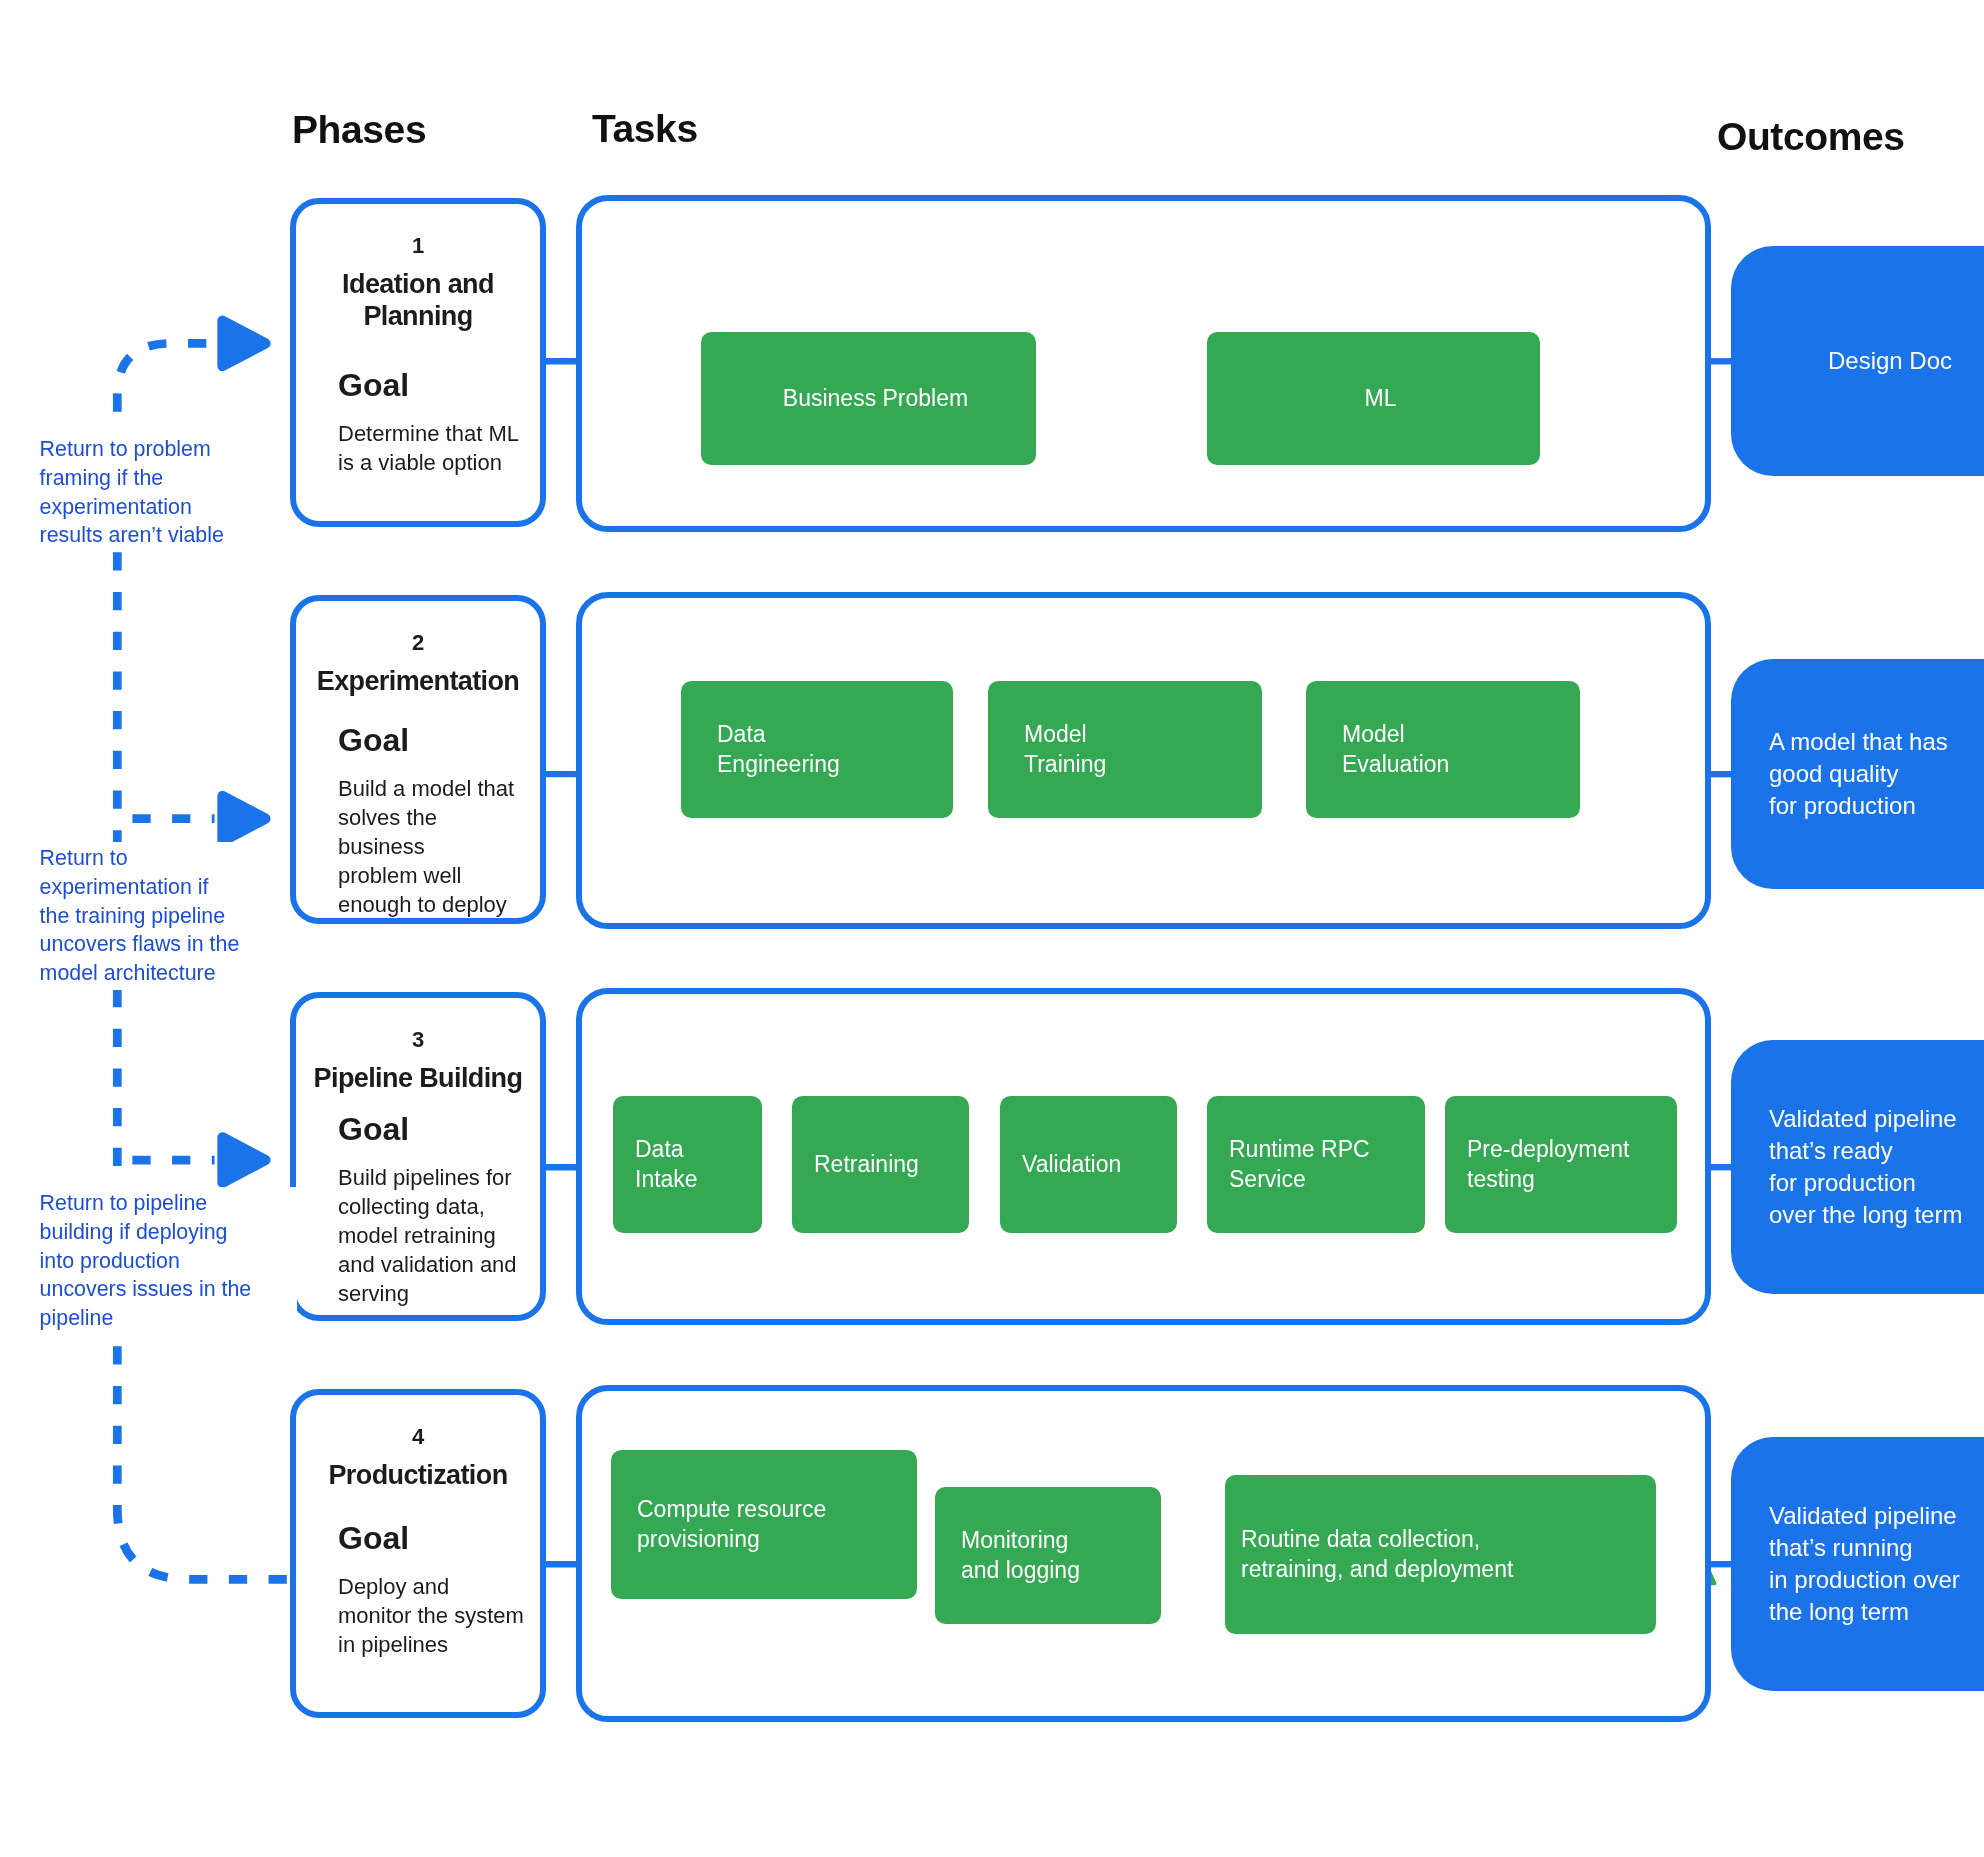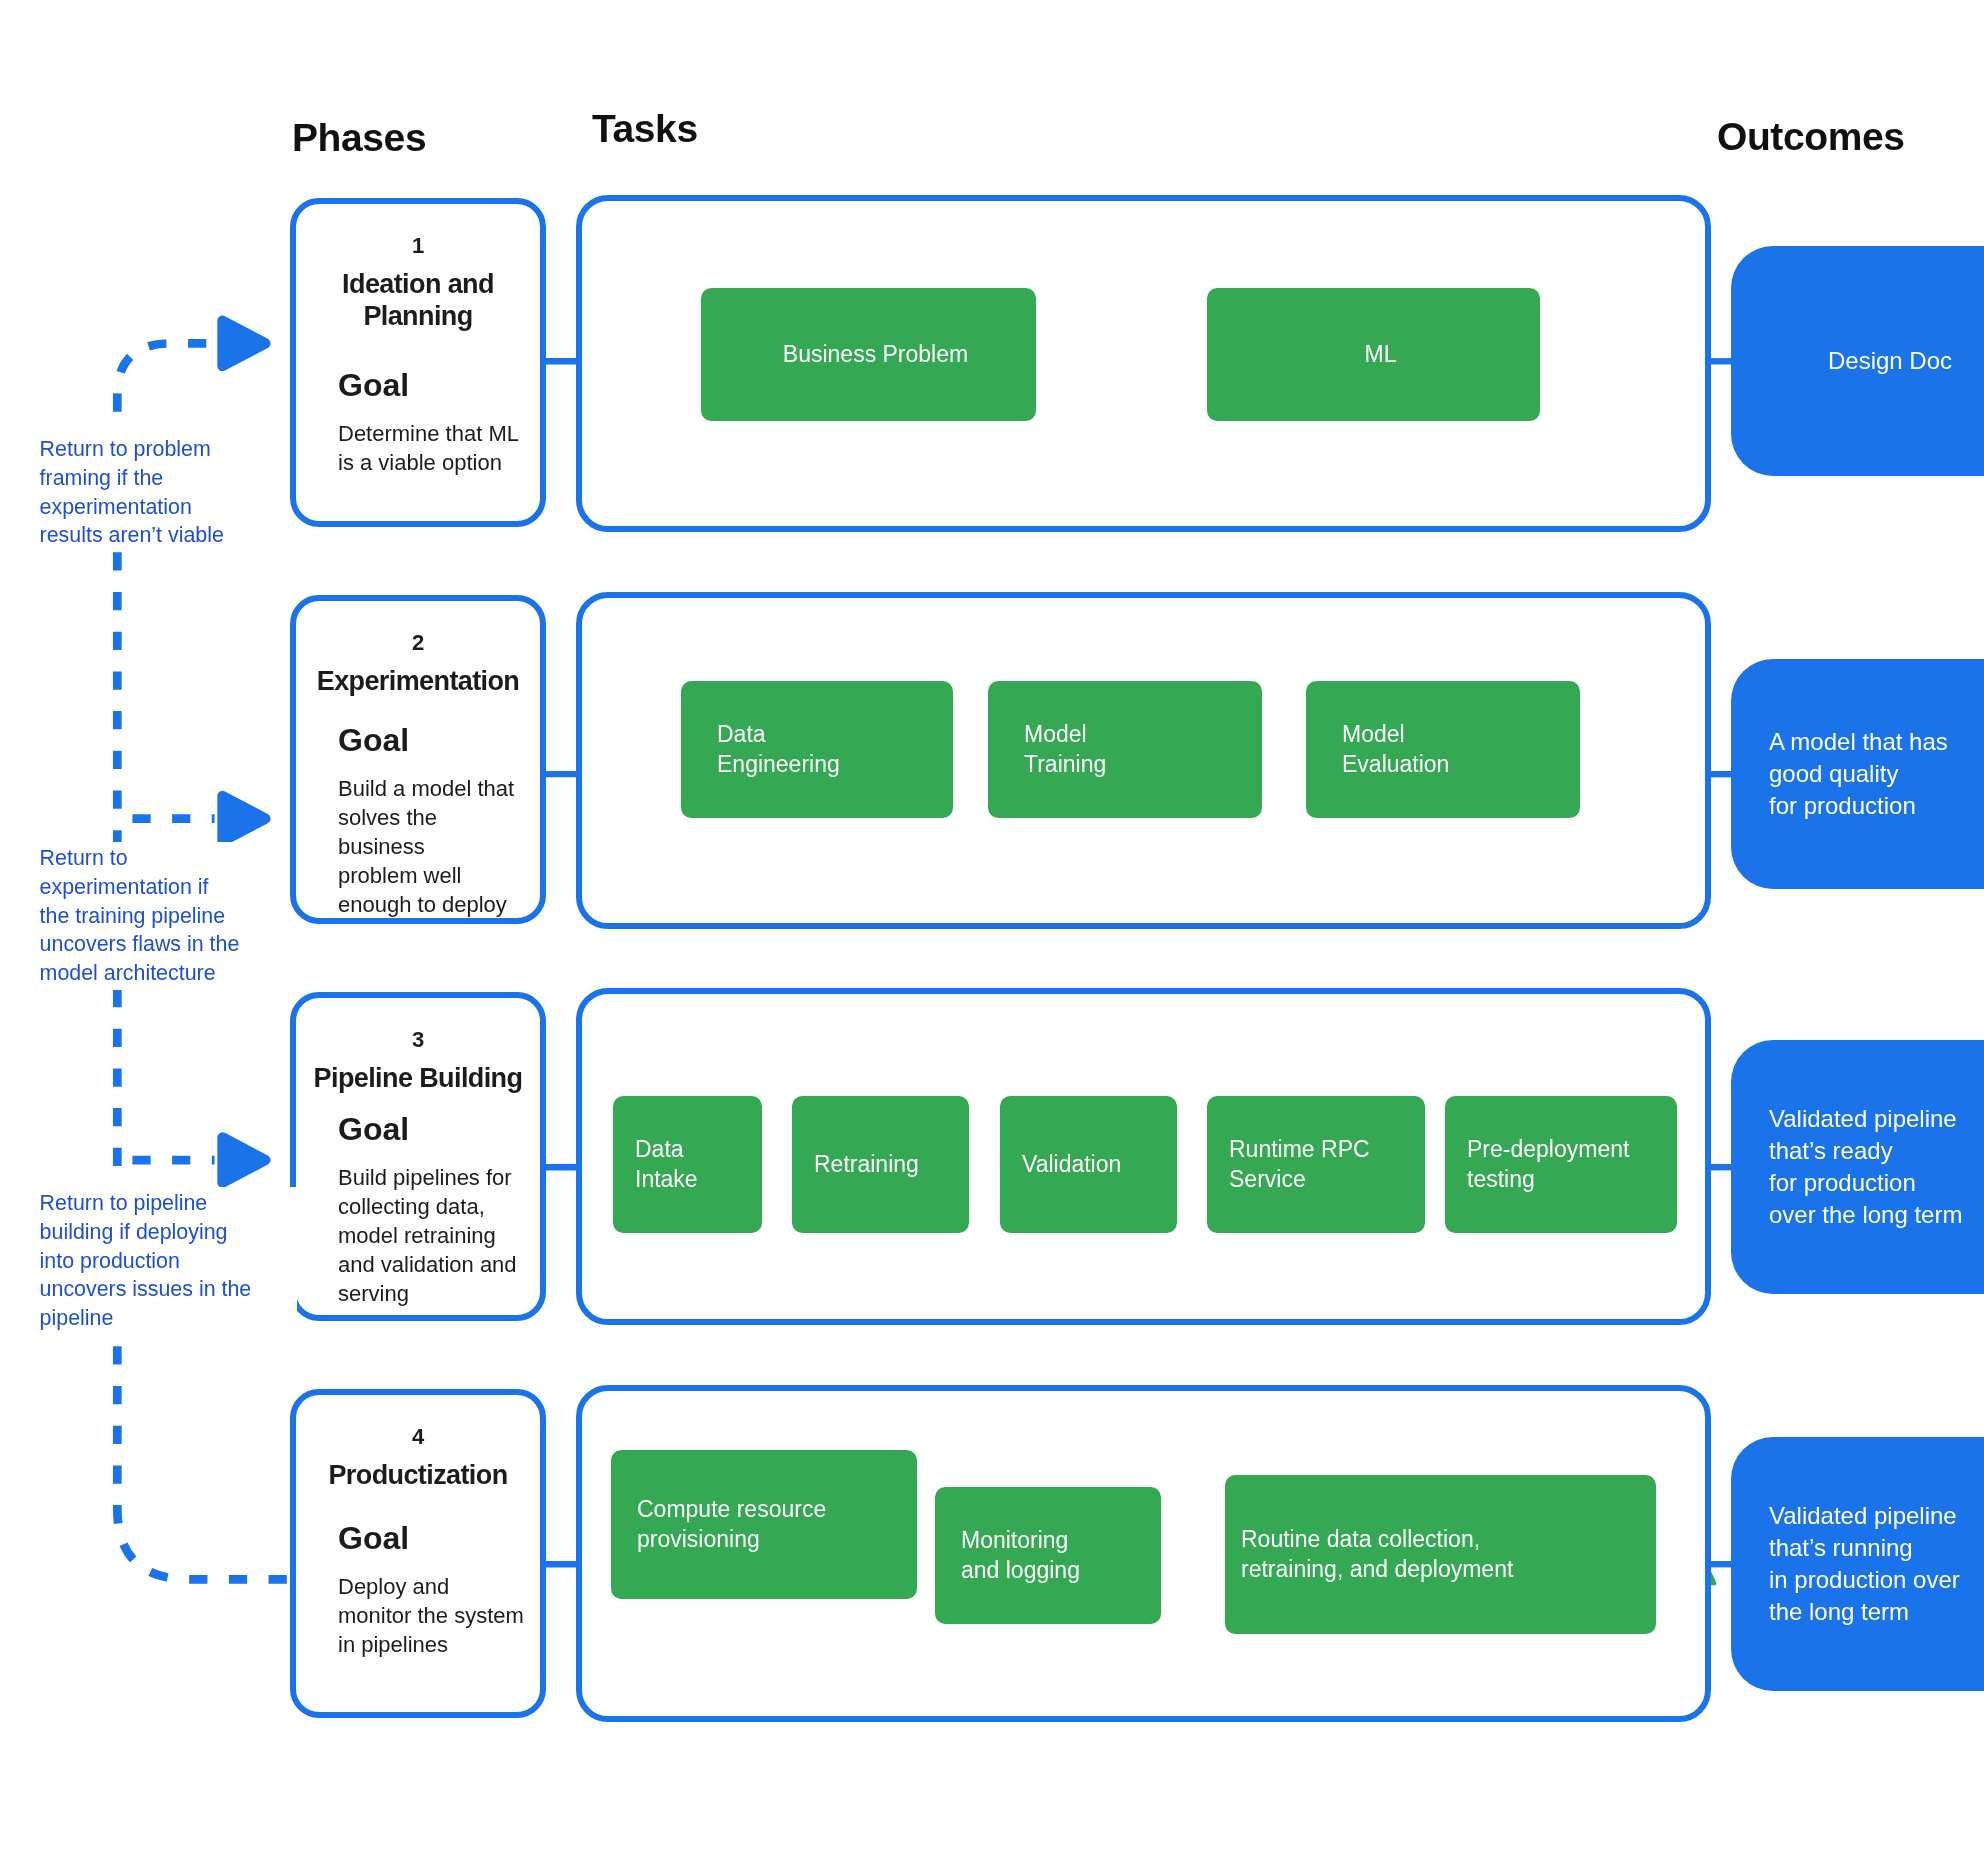--- a/index.html
+++ b/index.html
@@ -17,21 +17,21 @@
   .pnum{text-align:center;font-size:22px;font-weight:700;margin-top:29px;}
   .ptitle{text-align:center;font-size:27px;font-weight:700;letter-spacing:-0.6px;margin-top:10.3px;
           line-height:1.16;white-space:pre-line;}
   .goal-label{font-size:32px;font-weight:700;margin:35px 12px 0 42px;}
   .goal{font-size:22px;line-height:1.32;margin:15px 12px 0 42px;white-space:pre-line;}
   .panel{position:absolute;z-index:2;width:1135px;height:337px;background:#fff;
          border:6.4px solid var(--blue);border-radius:32px;box-sizing:border-box;}
   .task{position:absolute;z-index:3;background:var(--green);border-radius:10.3px;color:#fff;
         display:flex;align-items:center;font-size:23px;line-height:1.3;white-space:pre-line;
         box-sizing:border-box;padding-left:28px;}
-  .task.center{justify-content:center;text-align:center;padding-left:14px;}
+  .task.center{justify-content:center;text-align:center;padding-left:14px;margin-top:44px;}
   .outcome{position:absolute;z-index:3;width:318px;background:var(--blue);border-radius:42px;
            color:#fff;display:flex;align-items:center;font-size:24px;line-height:1.33;
            white-space:pre-line;box-sizing:border-box;padding-left:38px;padding-right:12px;}
   .outcome.center{justify-content:center;text-align:center;padding-left:0;padding-right:0;}
   .note{position:absolute;z-index:4;font-size:21.4px;font-weight:500;line-height:1.34;color:#1d4ed8;
         white-space:pre-line;background:#ffffff;padding:2.4px 1.6px;}
 </style>
 </head>
 <body>
 
@@ -76,21 +76,21 @@
     <line x1="333" y1="2062" x2="540" y2="2062" stroke="#1A73E8" stroke-width="22" stroke-dasharray="46 54"></line>
     <line x1="333" y1="2922" x2="540" y2="2922" stroke="#1A73E8" stroke-width="22" stroke-dasharray="46 54"></line>
     <path d="M560 808 L560 922 L668 865 Z" fill="#1A73E8" stroke="#1A73E8" stroke-width="26" stroke-linejoin="round"></path>
     <path d="M560 2005 L560 2119 L668 2062 Z" fill="#1A73E8" stroke="#1A73E8" stroke-width="26" stroke-linejoin="round"></path>
     <path d="M560 2865 L560 2979 L668 2922 Z" fill="#1A73E8" stroke="#1A73E8" stroke-width="26" stroke-linejoin="round"></path>
 
     <path d="M5164 3880 H5320 Q5482 3880 5482 3718 V2200 Q5482 2042 5320 2042 H5300" fill="none" stroke="#1A73E8" stroke-width="22" stroke-dasharray="46 54"></path>
     <path d="M5296 1985 L5296 2099 L5186 2042 Z" fill="#1A73E8" stroke="#1A73E8" stroke-width="26" stroke-linejoin="round"></path>
   </svg>
 
-  <div class="hdr" style="left:292px;top:116px">Phases</div>
+  <div class="hdr" style="left:292px;top:108px">Phases</div>
   <div class="hdr" style="left:592px;top:107px">Tasks</div>
   <div class="hdr" style="left:1717px;top:115px">Outcomes</div>
 
   <div class="phase" style="left:290px;top:198px;height:329px">
     <div class="pnum">1</div>
     <div class="ptitle">Ideation and
 Planning</div>
     <div class="goal-label">Goal</div>
     <div class="goal">Determine that ML
 is a viable option</div>

